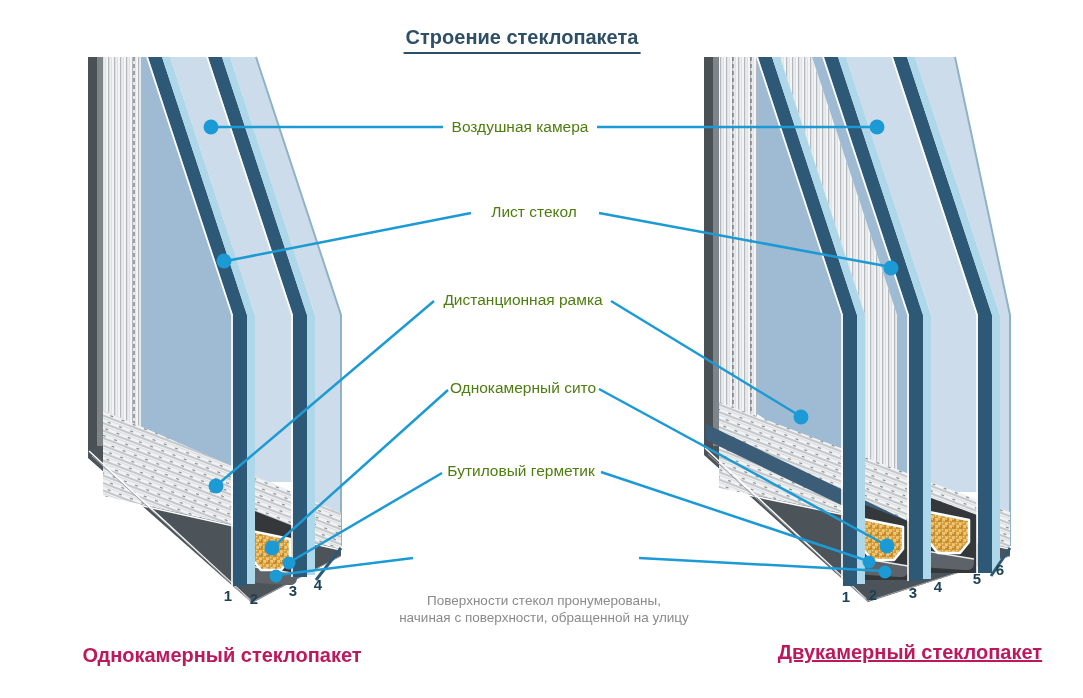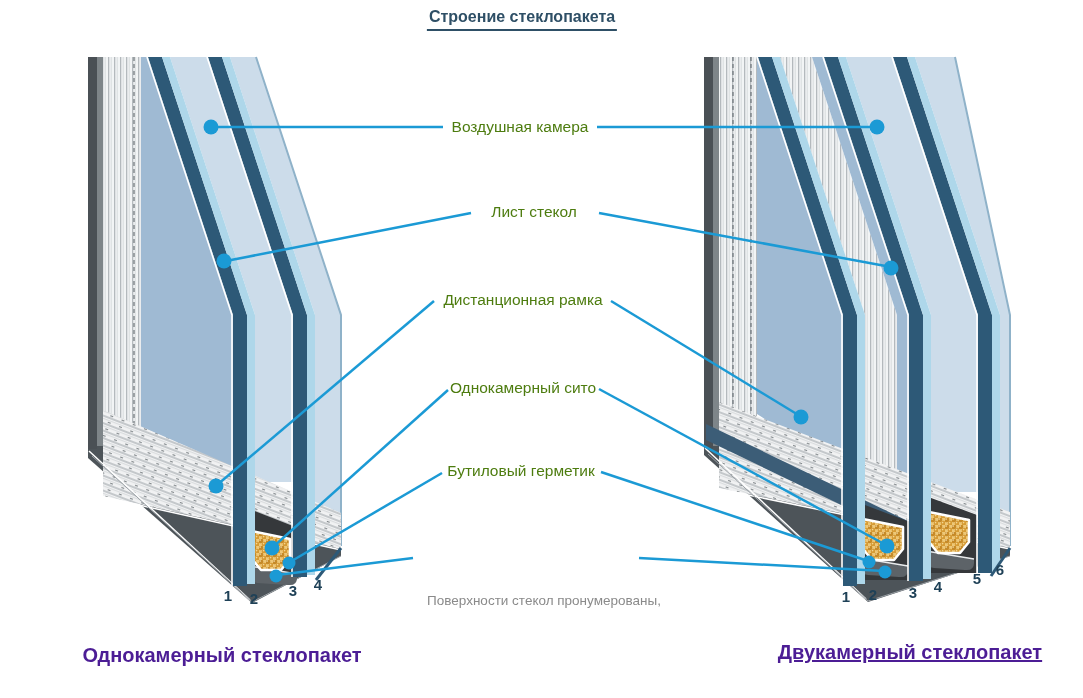--- a/index.html
+++ b/index.html
@@ -3,32 +3,32 @@
 <meta charset="utf-8">
 <style>
   html,body{margin:0;padding:0;background:#ffffff;}
   #stage{
     position:relative;width:1083px;height:698px;background:#ffffff;overflow:hidden;
     font-family:"Liberation Sans", sans-serif;
   }
   #art{position:absolute;left:0;top:0;}
   .abs{position:absolute;}
   .title{
-    left:522px;top:8px;transform:translateX(-50%);
-    font-size:16px;font-weight:bold;color:#2e4f66;
+    left:522px;top:26px;transform:translateX(-50%);
+    font-size:20px;font-weight:bold;color:#2e4f66;
     border-bottom:2px solid #2e4f66;padding:0 2px 3px 2px;white-space:nowrap;
   }
   .callout-label{
     transform:translateX(-50%);font-size:15.5px;color:#4d7c0f;white-space:nowrap;
   }
   .surf-num{
     transform:translate(-50%,-50%);font-size:15px;font-weight:bold;color:#1f4157;
   }
   .caption{
-    transform:translateX(-50%);font-size:20px;font-weight:bold;color:#4c1d95;white-space:nowrap;
+    transform:translateX(-50%);font-size:20px;font-weight:bold;color:#be185d;white-space:nowrap;
   }
   .note{
     left:544px;transform:translateX(-50%);font-size:13.5px;color:#8a8a8a;white-space:nowrap;text-align:right;
   }
 </style>
 </head>
 <body>
 
 <div id="stage">
 
@@ -181,17 +181,18 @@
   <div class="abs surf-num" style="left:318px;top:584px;">4</div>
 
   <div class="abs surf-num" style="left:846px;top:596px;">1</div>
   <div class="abs surf-num" style="left:873px;top:594px;">2</div>
   <div class="abs surf-num" style="left:913px;top:592px;">3</div>
   <div class="abs surf-num" style="left:938px;top:586px;">4</div>
   <div class="abs surf-num" style="left:977px;top:578px;">5</div>
   <div class="abs surf-num" style="left:1000px;top:569px;">6</div>
 
   <div class="abs note" style="top:593px;">Поверхности стекол пронумерованы,</div>
+  <div class="abs note" style="top:610px;">начиная с поверхности, обращенной на улицу</div>
 
   <div class="abs caption" style="left:222px;top:644px;">Однокамерный стеклопакет</div>
   <div class="abs caption" style="left:910px;top:641px;text-decoration:underline;">Двукамерный стеклопакет</div>
 
 </div>
 
 </body></html>

